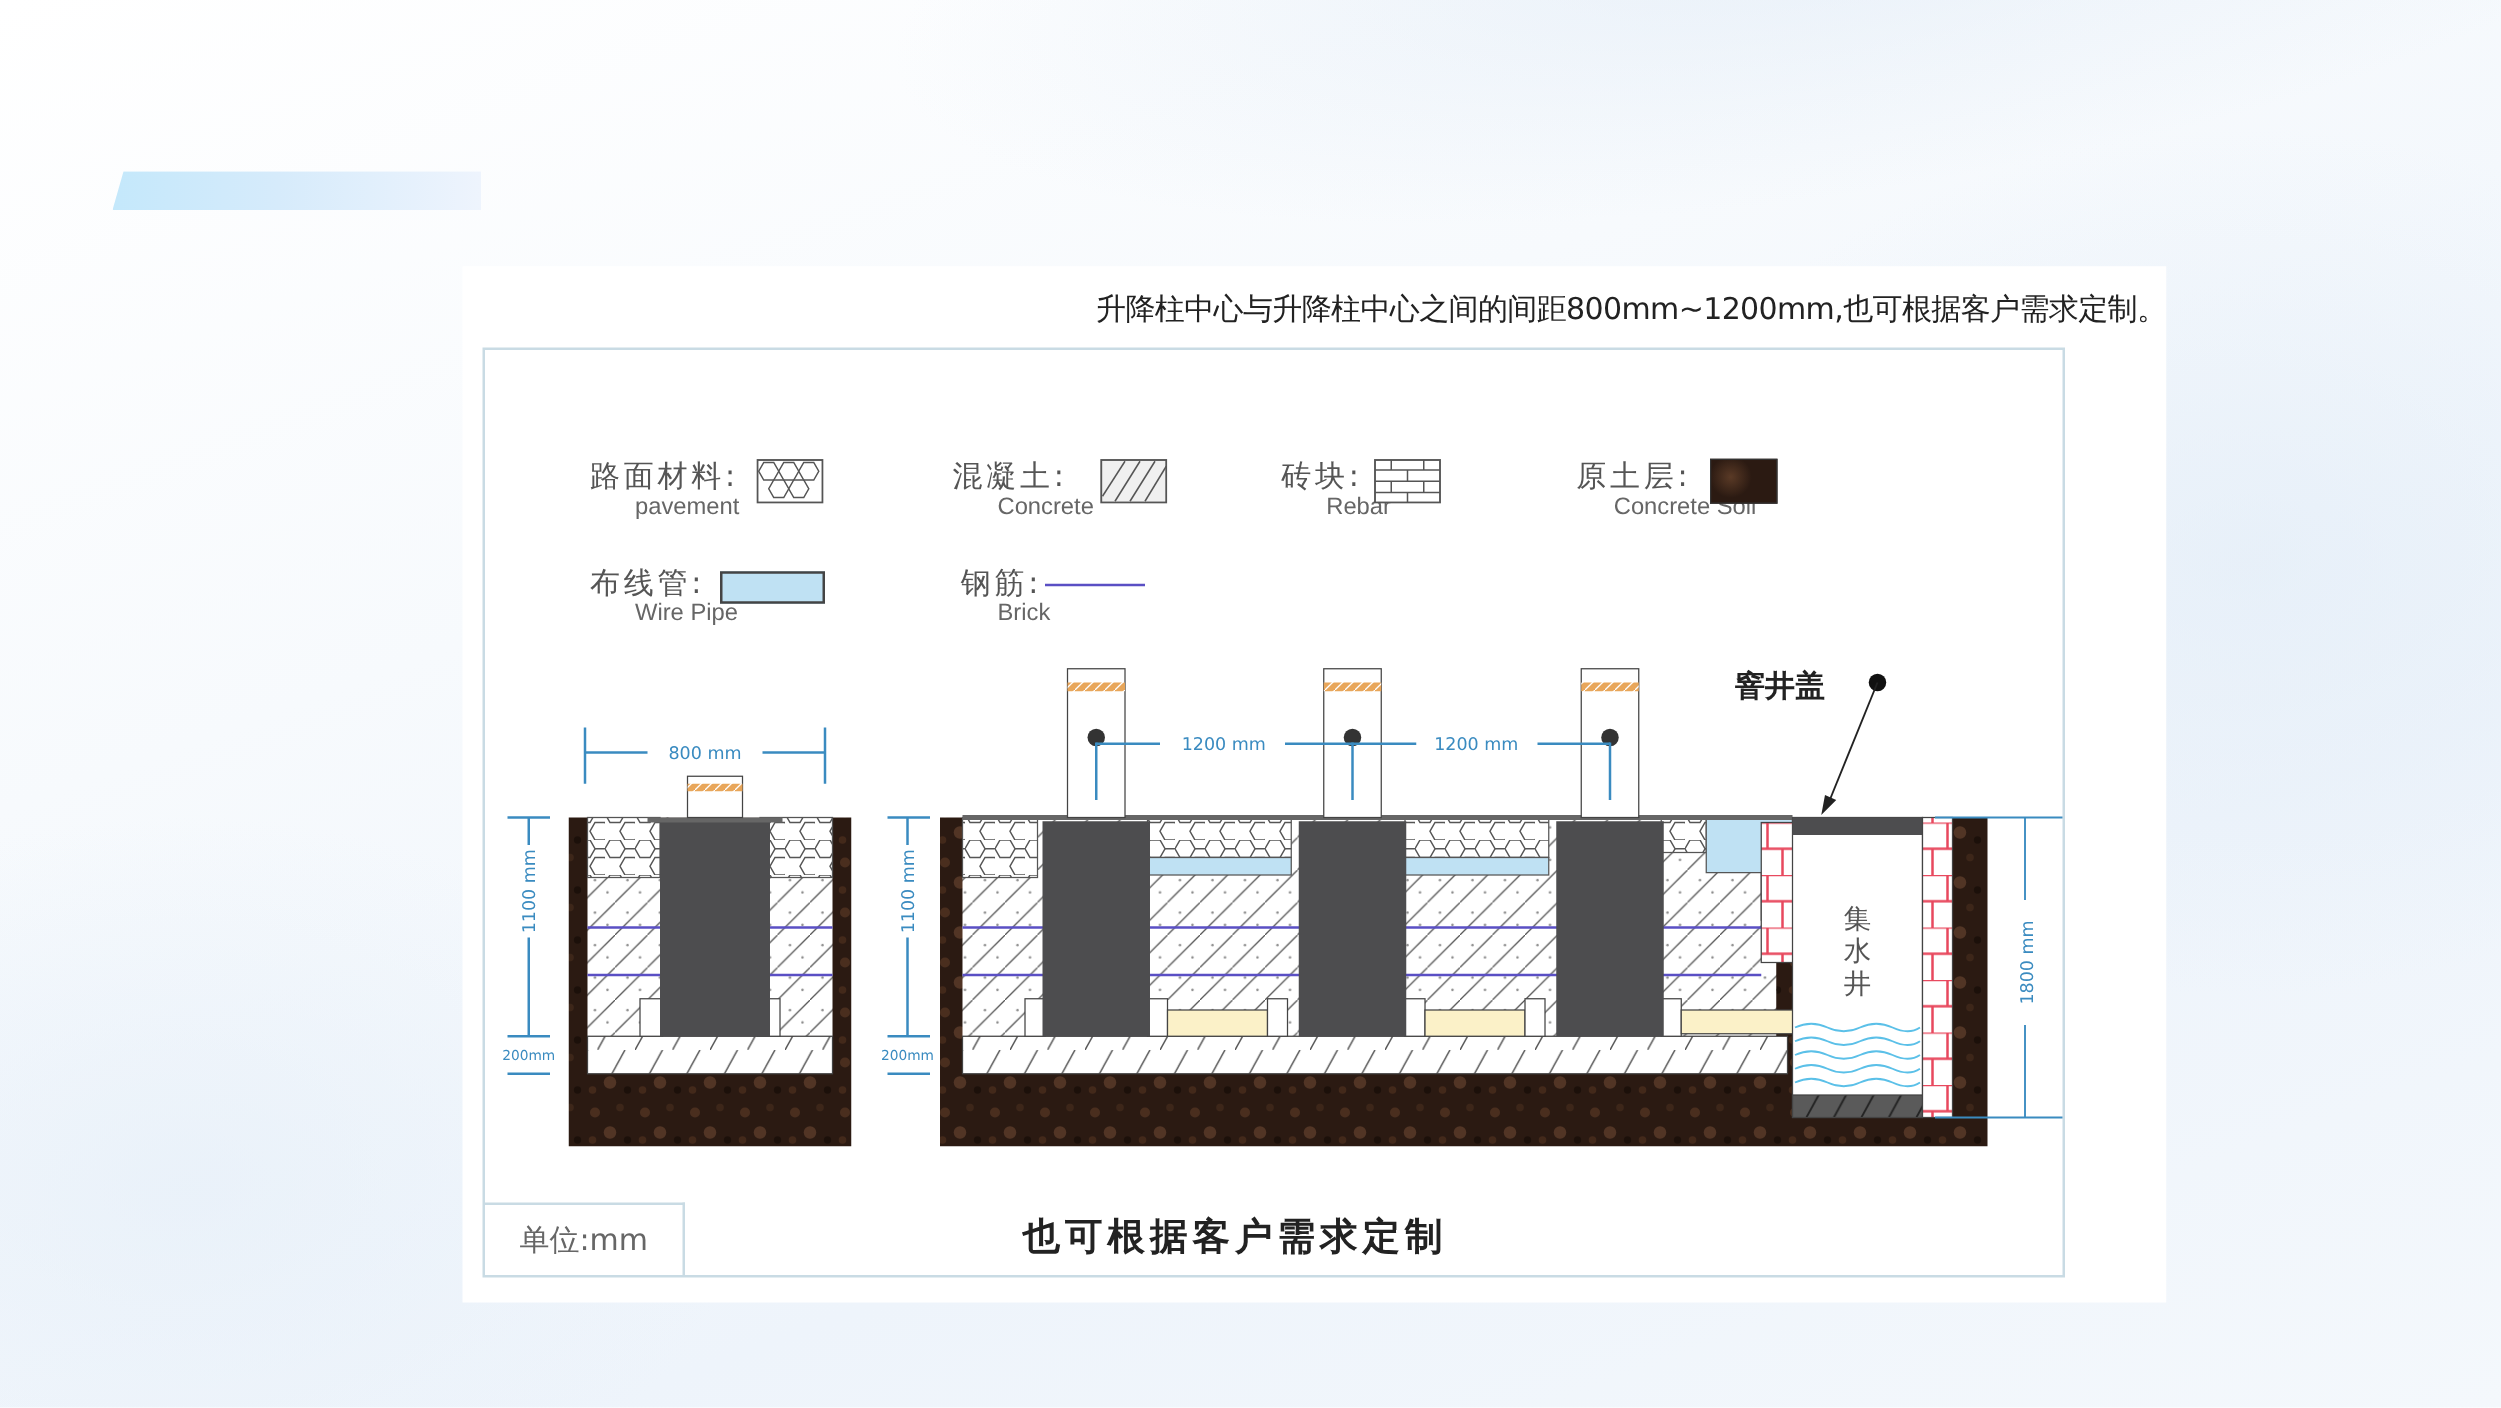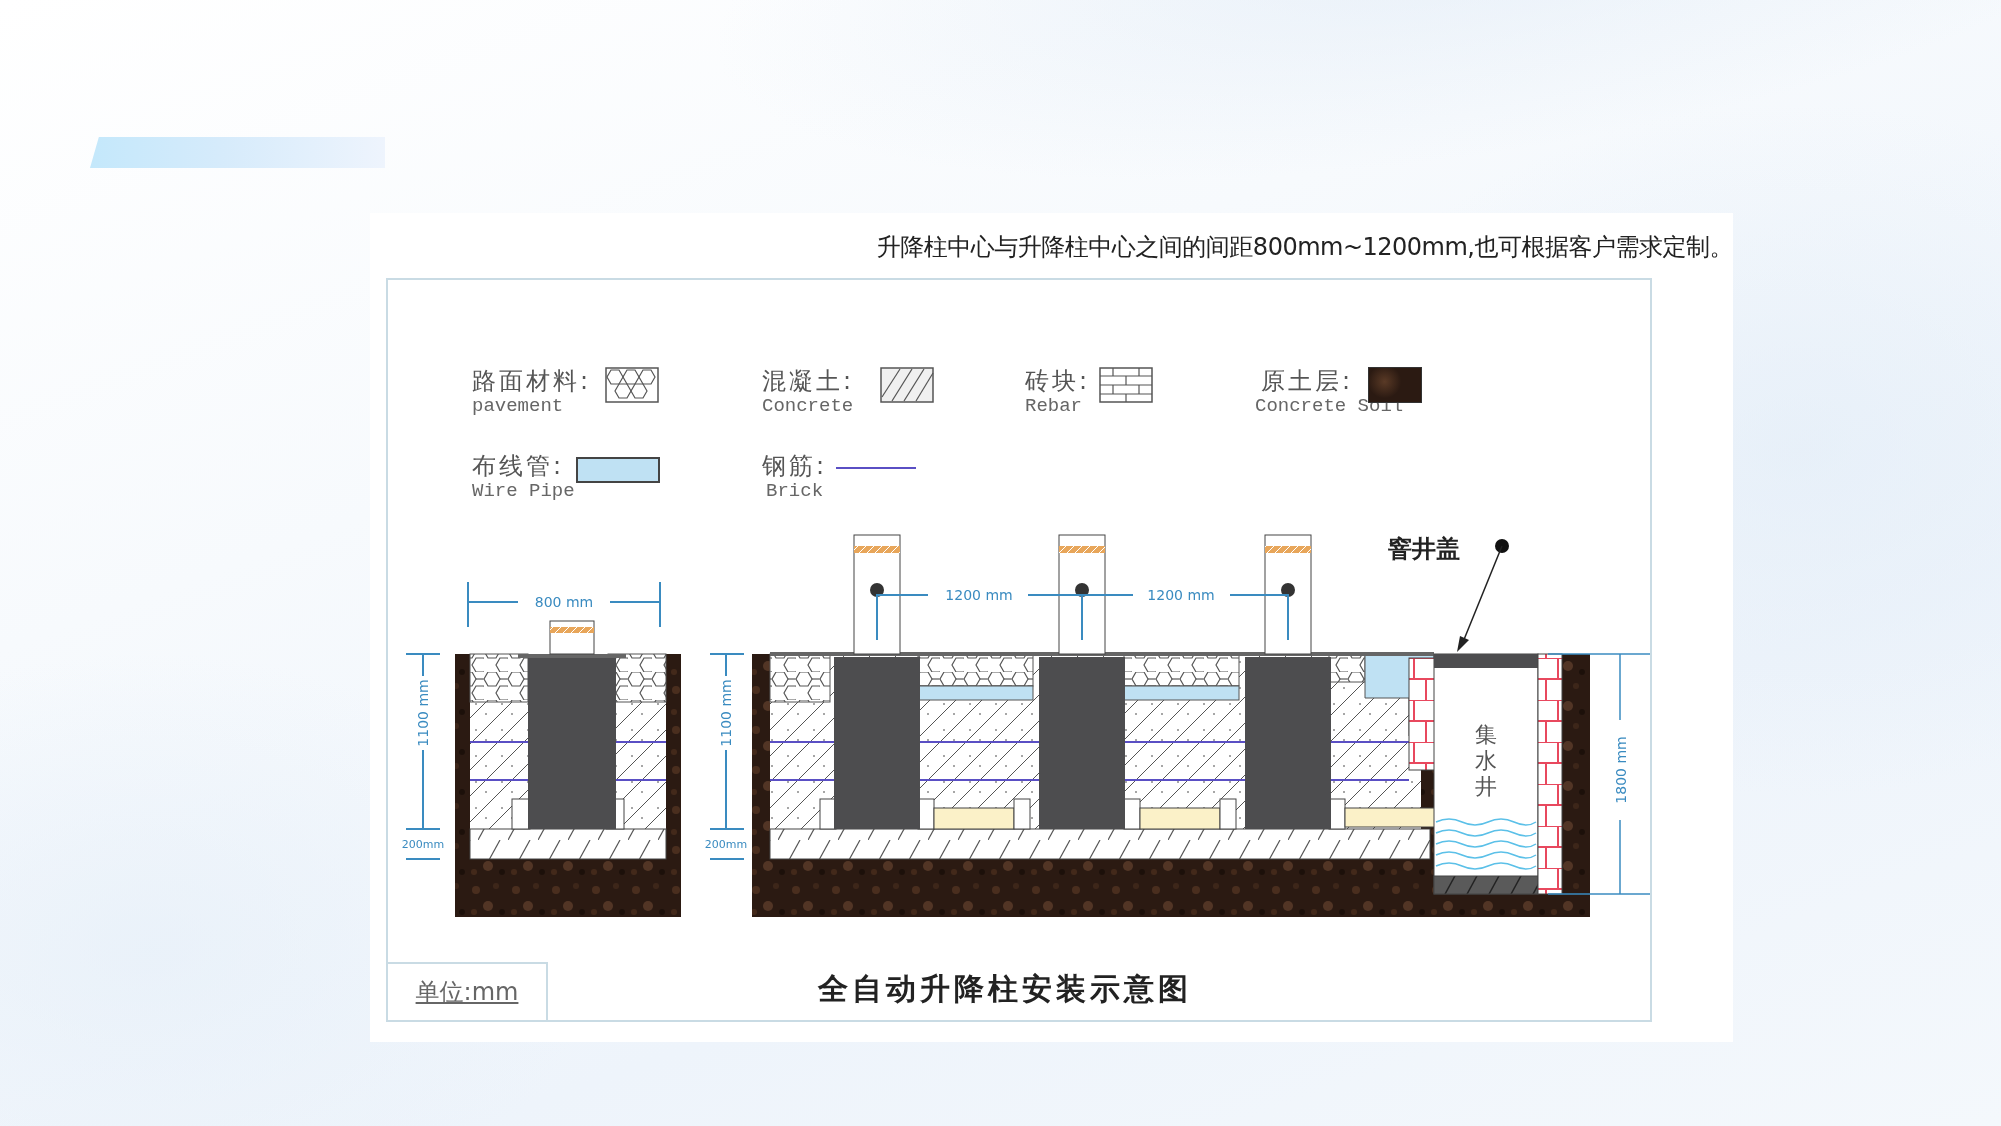--- a/index.html
+++ b/index.html
@@ -10,24 +10,24 @@
   .accent-bar{position:absolute;left:90px;top:137px;width:295px;height:31px;
     background:linear-gradient(90deg,#c4e8fb 0%,#d6ebfb 45%,#eef4fd 100%);
     clip-path:polygon(3% 0,100% 0,100% 100%,0 100%);}
   .card{position:absolute;left:370px;top:213px;width:1363px;height:829px;background:#ffffff;}
   .subtitle{position:absolute;left:0;width:100%;top:18px;text-align:right;
     font-size:24px;color:#222;letter-spacing:-0.5px;}
   .frame{position:absolute;left:16px;top:65px;width:1266px;height:744px;
     border:2px solid #c9dbe4;box-sizing:border-box;background:#fff;}
   .legend-item{position:absolute;}
   .lg-cn{font-size:24px;color:#555;letter-spacing:3px;font-family:"DejaVu Sans",sans-serif;}
-  .lg-en{font-size:19px;color:#666;font-family:Liberation Mono, monospace;margin-top:-2px;}
+  .lg-en{font-size:19px;color:#666;font-family:Liberation Sans, sans-serif;margin-top:-2px;margin-left:36px;}
   .swatch{position:absolute;}
   .unit-box{position:absolute;left:0;bottom:0;width:160px;height:58px;border-top:2px solid #c9dbe4;border-right:2px solid #c9dbe4;
-    box-sizing:border-box;display:flex;align-items:center;justify-content:center;font-size:24px;color:#666;text-decoration:underline;}
+    box-sizing:border-box;display:flex;align-items:center;justify-content:center;font-size:24px;color:#666;}
   .caption{position:absolute;left:430px;bottom:10px;font-size:30px;font-weight:bold;color:#222;letter-spacing:4px;}
   svg text{font-family:"DejaVu Sans","Liberation Sans",sans-serif;}
 </style>
 </head>
 <body>
 
 <div class="wave" style="left:700px;top:-260px;width:1500px;height:420px;background:radial-gradient(ellipse at center,rgba(220,232,245,0.55) 0%,rgba(255,255,255,0) 70%);transform:rotate(-8deg);"></div>
 <div class="wave" style="left:1300px;top:100px;width:1000px;height:700px;background:radial-gradient(ellipse at center,rgba(225,236,247,0.6) 0%,rgba(255,255,255,0) 70%);"></div>
 <div class="wave" style="left:-300px;top:650px;width:900px;height:600px;background:radial-gradient(ellipse at center,rgba(228,238,248,0.6) 0%,rgba(255,255,255,0) 70%);"></div>
 
@@ -279,15 +279,15 @@
           <line x1="1160" y1="374" x2="1262" y2="374"></line>
             <line x1="1160" y1="614" x2="1262" y2="614"></line>
           <line x1="1232" y1="374" x2="1232" y2="440"></line>
             <line x1="1232" y1="540" x2="1232" y2="614"></line>
         </g>
         <text x="0" y="0" font-size="14" fill="#3a8bc0" text-anchor="middle" transform="translate(1238,490) rotate(-90)">1800 mm</text>
       </g>
     </svg>
 
     <div class="unit-box">单位:mm</div>
-    <div class="caption">全自动升降柱安装示意图</div>
+    <div class="caption">也可根据客户需求定制</div>
   </div>
 </div>
 
 </body></html>

